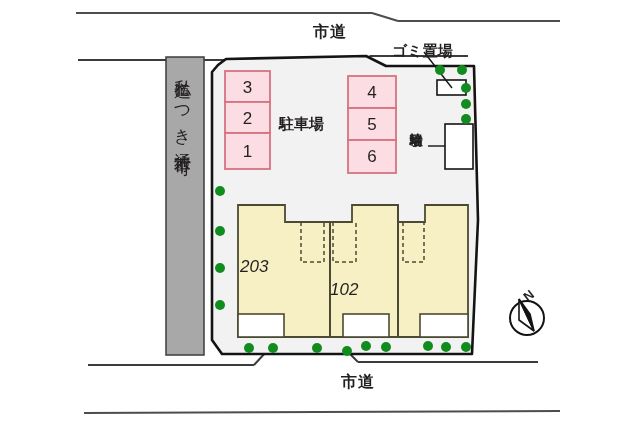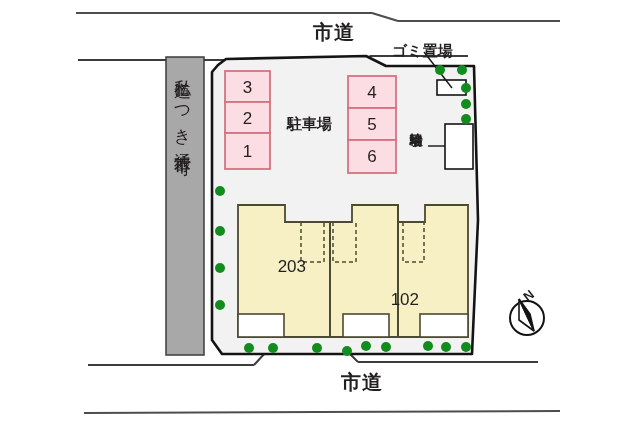--- a/index.html
+++ b/index.html
@@ -6,23 +6,23 @@
   html,body{margin:0;padding:0;background:#ffffff;}
   body{
     font-family:"Liberation Sans","DejaVu Sans",sans-serif;
     width:640px;height:427px;overflow:hidden;
   }
   #plan{position:relative;width:640px;height:427px;background:#ffffff;}
   #plan svg{position:absolute;left:0;top:0;}
 
   
   .lbl{position:absolute;color:#231f20;white-space:nowrap;line-height:1;}
-  .road-label{font-size:20px;font-weight:700;letter-spacing:1px;font-family:Liberation Mono, monospace;}
+  .road-label{font-size:16px;font-weight:700;letter-spacing:1px;}
   .stall-num{font-size:17px;font-weight:400;text-align:center;}
-  .unit-num{font-size:17px;font-weight:400;text-align:right;letter-spacing:0px;}
+  .unit-num{font-size:17px;font-weight:400;text-align:left;letter-spacing:0px;font-style:italic;}
   .jp-label{font-size:15px;font-weight:700;}
   .vert{
     writing-mode:vertical-rl;text-orientation:upright;
     font-size:17px;font-weight:400;letter-spacing:3px;line-height:1;
   }
   .vert-sm{
     writing-mode:vertical-rl;text-orientation:upright;
     font-size:13px;font-weight:700;letter-spacing:1px;line-height:1.05;
   }
   .compass-n{font-size:13px;font-weight:700;transform:rotate(-38deg);}
@@ -142,34 +142,34 @@
       <path d="M 519,299 L 534,331 L 519,320 Z" fill="#ffffff" stroke="#141414" stroke-width="1.6"></path>
       <path d="M 519,299 L 534,331 L 530,314 Z" fill="#141414" stroke="#141414" stroke-width="1.6"></path>
     </g>
   </svg>
 
   <div class="lbl road-label" style="left:313px;top:24px;">市道</div>
   <div class="lbl road-label" style="left:341px;top:374px;">市道</div>
 
   <div class="lbl vert" style="left:174px;top:66px;height:282px;">私道につき通行不可</div>
 
-  <div class="lbl jp-label" style="left:287px;top:116px;">駐車場</div>
+  <div class="lbl jp-label" style="left:279px;top:116px;">駐車場</div>
 
   <div class="lbl jp-label" style="left:392px;top:43px;text-align:right;">ゴミ置場</div>
 
   <div class="lbl vert-sm" style="left:409px;top:122px;height:54px;">駐輪場</div>
 
   <div class="lbl stall-num" style="left:225px;top:79px;width:45px;">3</div>
   <div class="lbl stall-num" style="left:225px;top:110px;width:45px;">2</div>
   <div class="lbl stall-num" style="left:225px;top:143px;width:45px;">1</div>
 
   <div class="lbl stall-num" style="left:348px;top:84px;width:48px;">4</div>
   <div class="lbl stall-num" style="left:348px;top:116px;width:48px;">5</div>
   <div class="lbl stall-num" style="left:348px;top:148px;width:48px;">6</div>
 
   <div class="lbl unit-num" style="left:240px;top:258px;width:66px;">203</div>
 
-  <div class="lbl unit-num" style="left:330px;top:291px;width:89px;">102</div>
+  <div class="lbl unit-num" style="left:330px;top:281px;width:89px;">102</div>
 
 
   <div class="lbl compass-n" style="left:524px;top:289px;">N</div>
 
 </div>
 
 </body></html>

